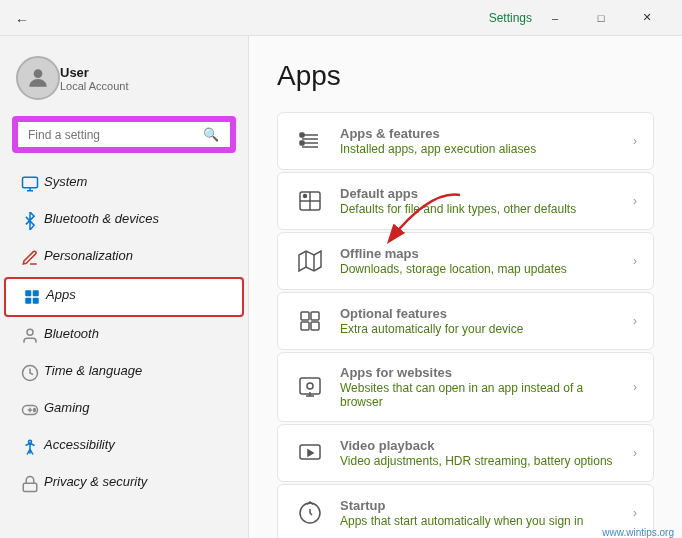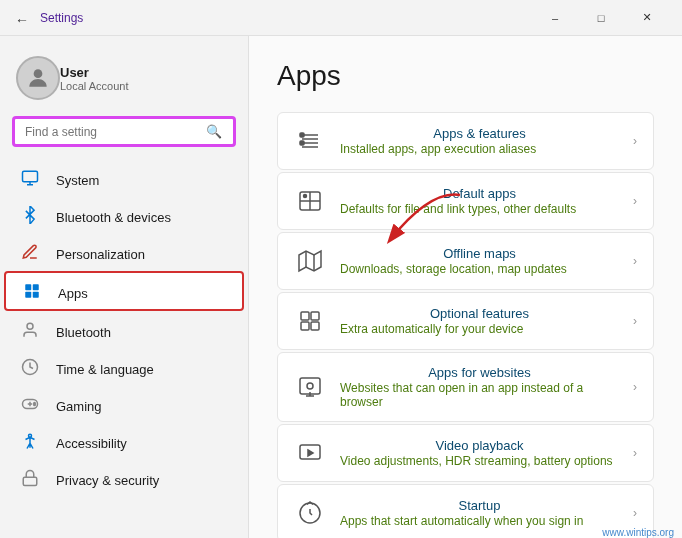--- a/index.html
+++ b/index.html
@@ -28,22 +28,23 @@
       display: flex;
       align-items: center;
       justify-content: center;
       cursor: pointer;
       color: #333;
       font-size: 14px;
       margin-right: 8px;
     }
     .title-bar-title {
       font-size: 12px;
-      color: #4c1d95;
+      color: #15803d;
       flex: 1;
+      text-align: right;
     }
     .title-bar-controls {
       display: flex;
       gap: 0;
     }
     .title-bar-btn {
       width: 46px;
       height: 32px;
       display: flex;
       align-items: center;
@@ -98,44 +99,45 @@
     .user-account { font-size: 11px; color: #666; }
 
     
     .search-container {
       padding: 0 12px 12px 12px;
     }
     .search-box {
       display: flex;
       align-items: center;
       background: white;
-      border: 3px solid #d946ef;
+      border: 6px solid #d946ef;
       border-radius: 4px;
       padding: 5px 10px;
       gap: 8px;
     }
     .search-input {
       border: none;
       outline: none;
       font-size: 12px;
       flex: 1;
       background: transparent;
       color: #333;
     }
     .search-icon { color: #666; font-size: 13px; }
 
     
     .nav-item {
       display: flex;
-      align-items: flex-end;
+      align-items: flex-start;
       padding: 8px 16px;
-      gap: 16px;
+      gap: 4px;
       cursor: pointer;
       border-radius: 4px;
       margin: 1px 4px;
+      font-style: italic;
     }
     .nav-item.active {
       background: white;
       border: 2px solid #d32f2f;
       border-radius: 4px;
     }
     .nav-icon {
       width: 20px;
       height: 20px;
       display: flex;
@@ -182,21 +184,21 @@
       width: 32px;
       height: 32px;
       display: flex;
       align-items: center;
       justify-content: center;
       font-size: 18px;
       color: #555;
       flex-shrink: 0;
     }
     .settings-item-text { flex: 1; }
-    .settings-item-title { font-size: 13px; font-weight: 400; color: #0c4a6e; text-align: center; }
+    .settings-item-title { font-size: 13px; font-weight: 700; color: #737373; }
     .settings-item-desc { font-size: 12px; color: #4d7c0f; margin-top: 1px; }
     .settings-item-chevron {
       color: #999;
       font-size: 12px;
     }
 
     
     .watermark {
       position: fixed;
       bottom: 0;

